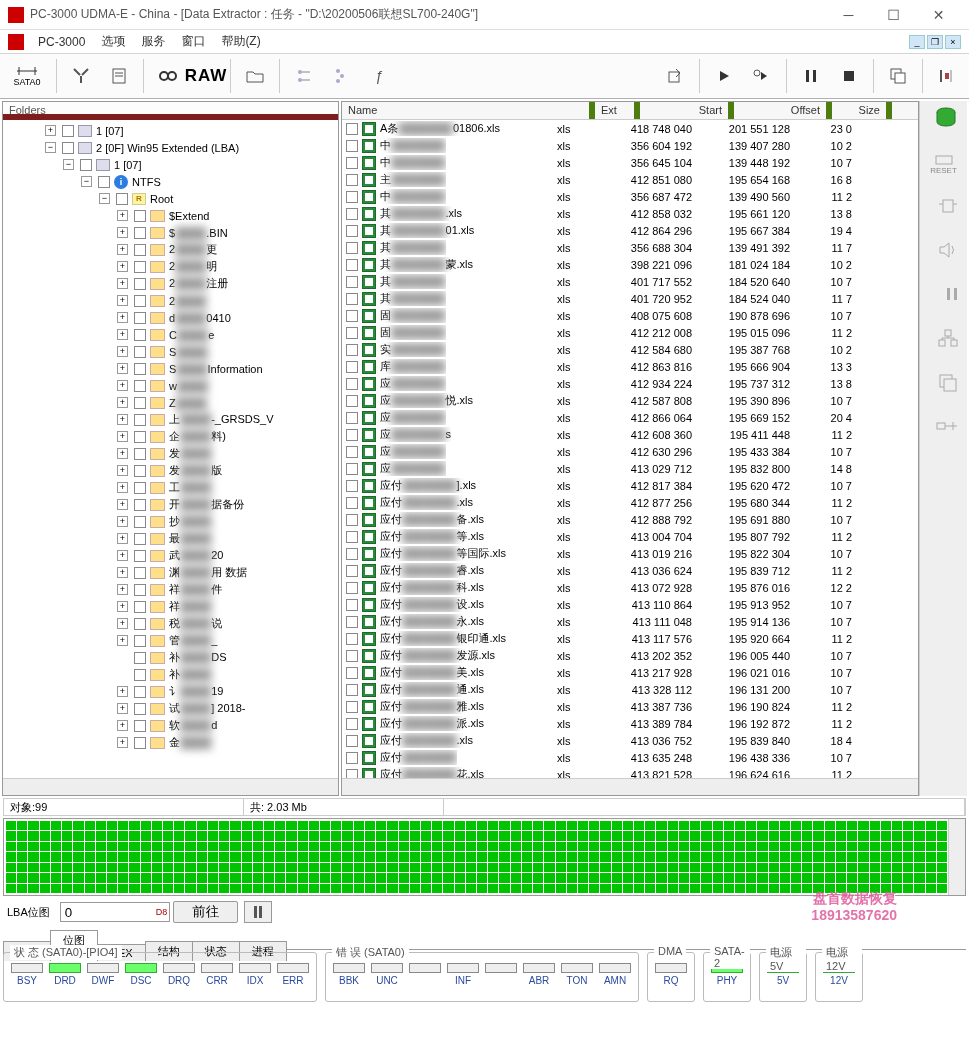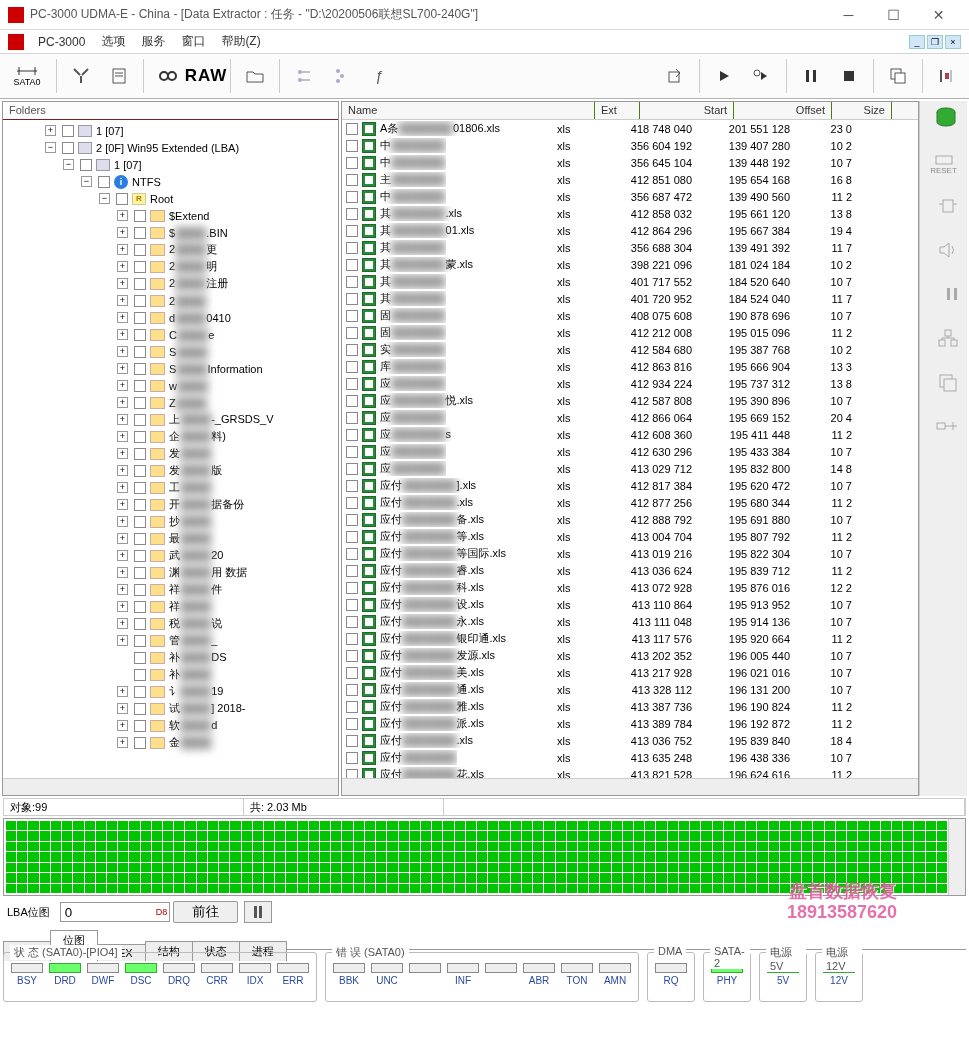--- a/index.html
+++ b/index.html
@@ -15,34 +15,34 @@
 .menubar .mdibtns { margin-left: auto; display: flex; gap: 2px; }
 .menubar .mdibtn { width: 16px; height: 14px; background: #d1e7f7; border: 1px solid #9cc; font-size: 9px; display:flex; align-items:center; justify-content:center; }
 .toolbar { height: 45px; border-bottom: 1px solid #b0b0b0; display: flex; align-items: center; padding: 2px 4px; gap: 2px; background:#fbfbfb; }
 .toolbar .tbtn { width: 36px; height: 36px; display: flex; align-items: center; justify-content: center; border: 1px solid transparent; border-radius: 2px; }
 .toolbar .tbtn.sata { width: 46px; flex-direction: column; font-size: 9px; }
 .toolbar .sep { width: 1px; height: 34px; background: #ccc; margin: 0 4px; }
 .toolbar .raw { font-weight: bold; font-size: 17px; letter-spacing: 1px; }
 .toolbar .spacer { flex: 1; }
 .mainarea { display: flex; height: 699px; }
 .leftpane { width: 337px; border: 1px solid #999; margin: 2px; display: flex; flex-direction: column; }
-.leftpane .folders-hdr { height: 18px; padding: 2px 6px; color: #555; border-bottom: 1px solid #7f1d1d; background:#fdfdfd; }
+.leftpane .folders-hdr { height: 18px; padding: 2px 6px; color: #555; border-bottom: 6px solid #7f1d1d; background:#fdfdfd; }
 .tree { flex: 1; overflow: auto; padding: 2px; white-space: nowrap; position: relative; }
 .tree .row { height: 17px; display: flex; align-items: center; gap: 2px; }
 .tree .exp { width: 11px; height: 11px; border: 1px solid #999; display: inline-flex; align-items: center; justify-content: center; font-size: 9px; line-height: 1; margin-right: 2px; background:#fff;}
 .tree .cb { width: 12px; height: 12px; border: 1px solid #888; background:#fff; margin: 0 2px; }
 .tree .fldicon { width: 15px; height: 12px; background: #ffe08a; border: 1px solid #caa; display:inline-block; }
 .tree .diskicon { width: 14px; height: 12px; background: #dde; border: 1px solid #99a; }
 .tree .rooticon { width:14px; height:12px; background:#fff3a0; border:1px solid #cc9; font-size:8px; display:flex; align-items:center; justify-content:center; color:#a70; font-weight:bold;}
 .tree .txt { padding-left: 2px; }
 .blur { filter: blur(4px); color:#999; }
 .rightarea { flex: 1; margin: 2px 2px 2px 0; display: flex; }
 .rightpane { flex: 1; border: 1px solid #999; display: flex; flex-direction: column; overflow: hidden; }
 .grid-hdr { display: flex; height: 18px; background: #f7f7f7; border-bottom: 1px solid #ccc; }
-.grid-hdr .col { border-right: 1px solid #4d7c0f; padding: 2px 6px; color: #333; }
+.grid-hdr .col { border-right: 6px solid #4d7c0f; padding: 2px 6px; color: #333; }
 .grid-hdr .col.right { text-align: right; }
 .col-name { width: 253px; }
 .col-ext { width: 45px; }
 .col-start { width: 94px; text-align: right; }
 .col-offset { width: 98px; text-align: right; }
 .col-size { width: 60px; text-align: right; }
 .grid-body { flex: 1; overflow: hidden; }
 .grid-row { display: flex; height: 17px; align-items: center; }
 .grid-row .cb { width: 12px; height: 12px; border: 1px solid #888; background:#fff; margin: 0 4px 0 4px; flex-shrink:0; }
 .grid-row .xlsicon { width: 14px; height: 14px; background: #2a8a3a; border:1px solid #1a6a2a; margin-right: 4px; position:relative; flex-shrink:0;}
@@ -60,21 +60,21 @@
 .lbamap { margin: 2px 3px; border: 1px solid #999; height: 78px; position: relative; background:#fff; overflow:hidden;}
 .lbamap-grid { position: absolute; inset: 2px 18px 2px 2px; display: grid; grid-template-columns: repeat(84, 1fr); grid-template-rows: repeat(7, 1fr); gap: 1px; }
 .lbamap-grid .blk { background: #00c400; }
 .lbamap .scroll { position:absolute; right:0; top:0; bottom:0; width:17px; background:#eee; border-left:1px solid #ccc;}
 .lbactl { height: 28px; margin: 2px 3px; display: flex; align-items: center; gap: 6px; }
 .lbactl .lbl { padding: 0 4px; }
 .lbactl input { height: 20px; width: 110px; border: 1px solid #999; padding: 0 4px; text-align:left;}
 .lbactl .d8 { font-size:9px; color:#a00; margin-left:-20px; pointer-events:none;}
 .lbactl button { height: 22px; padding: 0 18px; background: #efefef; border: 1px solid #999; border-radius:2px;}
 .lbactl .pause { width:28px; height:22px; border:1px solid #999; display:flex; align-items:center; justify-content:center; background:#efefef;}
-.watermark { position: absolute; right: 72px; bottom: 122px; color: #e05a9c; font-size: 18px; font-weight: bold; text-shadow: 1px 1px 0 #fff; opacity:0.85; text-align:right; line-height:1.2;}
+.watermark { position: absolute; right: 72px; bottom: 122px; color: #e05a9c; font-size: 14px; font-weight: bold; text-shadow: 1px 1px 0 #fff; opacity:0.85; text-align:right; line-height:1.2;}
 .tabs2 { height: 22px; margin: 0 3px; display: flex; align-items: flex-end; gap: 0; border-bottom:1px solid #999; }
 .tabs2 .tab { padding: 2px 12px; border: 1px solid #999; border-bottom: none; background: #fff; margin-right:-1px; position:relative; top:1px;}
 .tabs2 .tab.inactive { background: #eee; top:12px;}
 .statusgroups { height: 50px; margin: 2px 3px 3px 3px; display: flex; gap: 8px; }
 .sg { border: 1px solid #bbb; border-radius: 3px; padding: 2px 6px 4px 6px; position: relative; }
 .sg .sglabel { position: absolute; top: -8px; left: 6px; background: #fff; padding: 0 4px; color: #555; }
 .sg .leds { display: flex; gap: 4px; margin-top: 8px; }
 .sg .led { display: flex; flex-direction: column; align-items: center; gap: 2px; width: 34px; }
 .sg .led .box { width: 32px; height: 10px; border: 1px solid #888; background: #eee; }
 .sg .led .box.on { background: #6cff6c; border-color:#3a3;}

